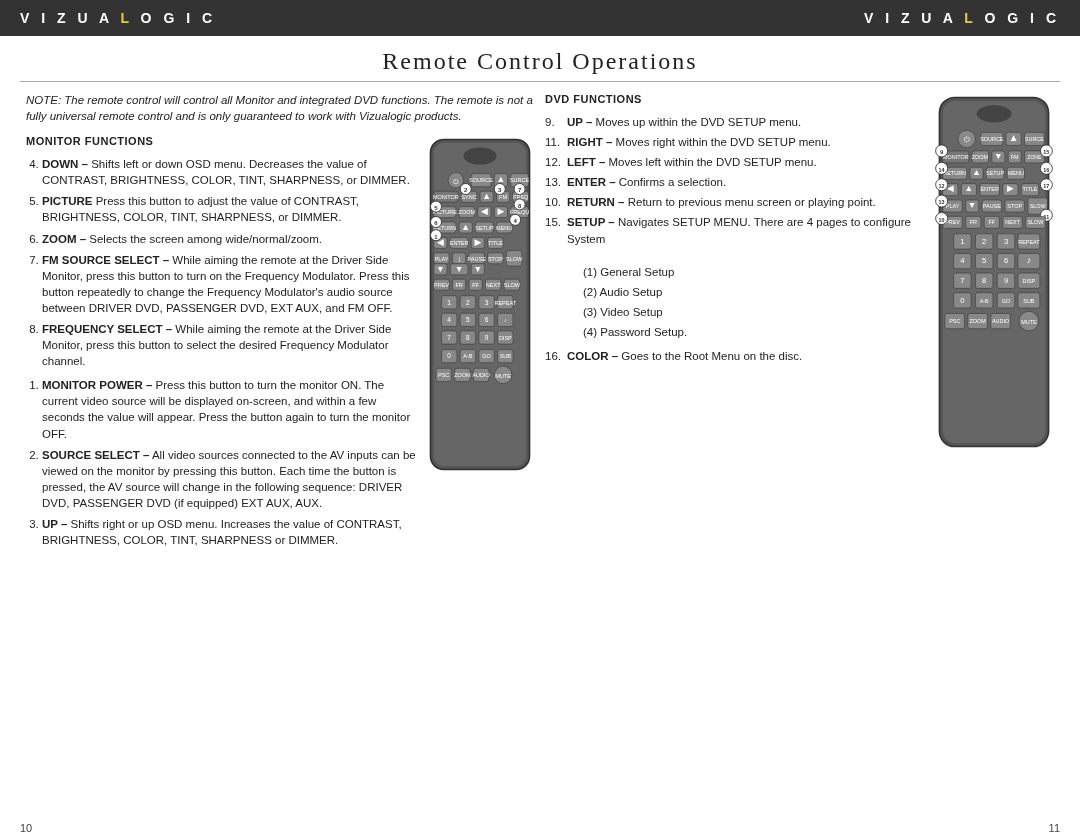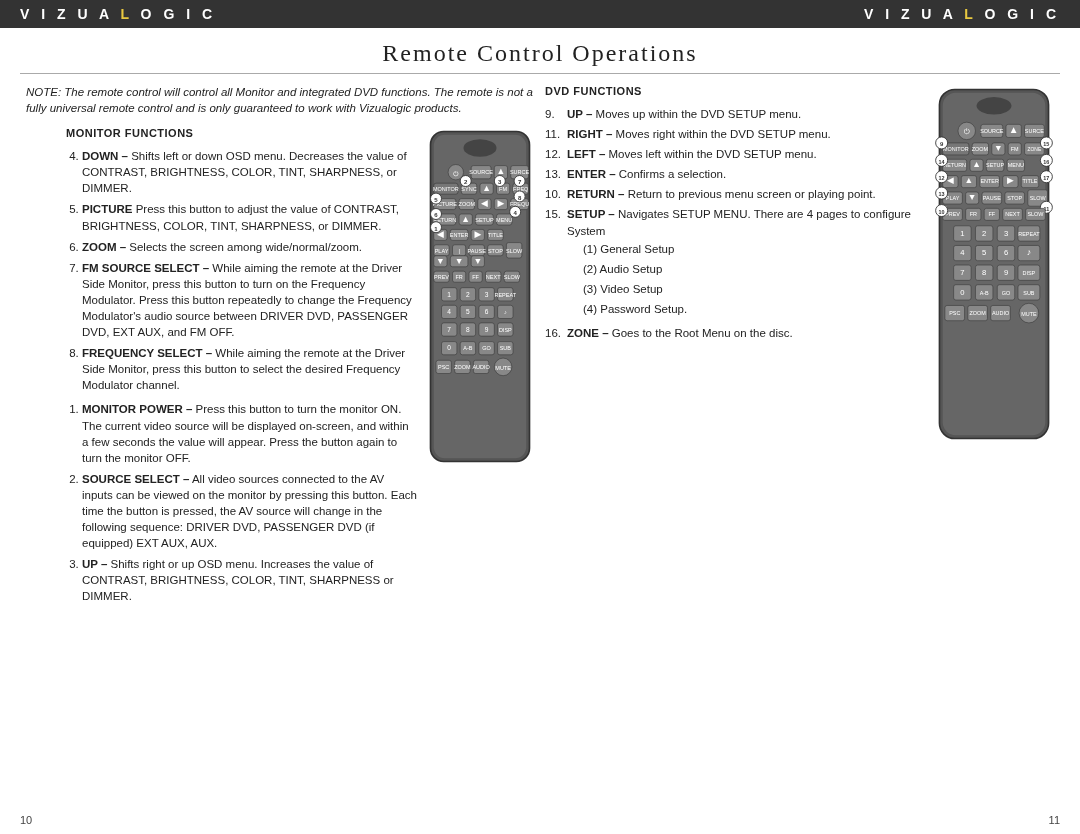--- a/index.html
+++ b/index.html
@@ -14,21 +14,21 @@
     }
 
     
     .header {
       background: #333;
       color: #fff;
       display: flex;
       justify-content: space-between;
       align-items: center;
       padding: 6px 20px;
-      height: 28px;
+      height: 36px;
     }
     .header-logo {
       font-size: 14px;
       font-weight: bold;
       letter-spacing: 4px;
       font-family: Arial, sans-serif;
     }
     .header-logo span.highlight {
       color: #e8c840;
     }
@@ -86,21 +86,20 @@
     }
 
     .left-col-body {
       display: flex;
       gap: 8px;
     }
 
     .monitor-text {
       flex: 1;
       font-size: 11.5px;
-      margin-left: 40px;
     }
 
     .remote-img-left {
       width: 110px;
       flex-shrink: 0;
     }
 
     ol.monitor-list {
       padding-left: 16px;
       margin-bottom: 8px;
@@ -166,21 +165,21 @@
     }
     ol.dvd-list li .content {
       flex: 1;
     }
     ol.dvd-list li .content b {
       font-weight: bold;
     }
 
     .setup-sub {
       padding-left: 16px;
-      margin-top: 2px;
+      margin-top: 17px;
     }
     .setup-sub li {
       font-size: 11.5px;
       list-style: none;
       margin-bottom: 1px;
     }
 
     
     .page-numbers {
       display: flex;
@@ -430,21 +429,21 @@
                 <ul class="setup-sub">
                   <li>(1) General Setup</li>
                   <li>(2) Audio Setup</li>
                   <li>(3) Video Setup</li>
                   <li>(4) Password Setup.</li>
                 </ul>
               </span>
             </li>
             <li>
               <span class="num">16.</span>
-              <span class="content"><b>ZONE –</b> Goes to the Root Menu on the disc.</span>
+              <span class="content"><b>COLOR –</b> Goes to the Root Menu on the disc.</span>
             </li>
           </ol>
         </div>
 
         <div class="remote-img-right">
           <svg viewBox="0 0 110 330" xmlns="http://www.w3.org/2000/svg" class="remote-svg">
 
             <rect x="5" y="5" width="100" height="320" rx="14" ry="14" fill="#555" stroke="#333" stroke-width="1.5"></rect>
             <rect x="8" y="8" width="94" height="314" rx="12" ry="12" fill="#666"></rect>
 

